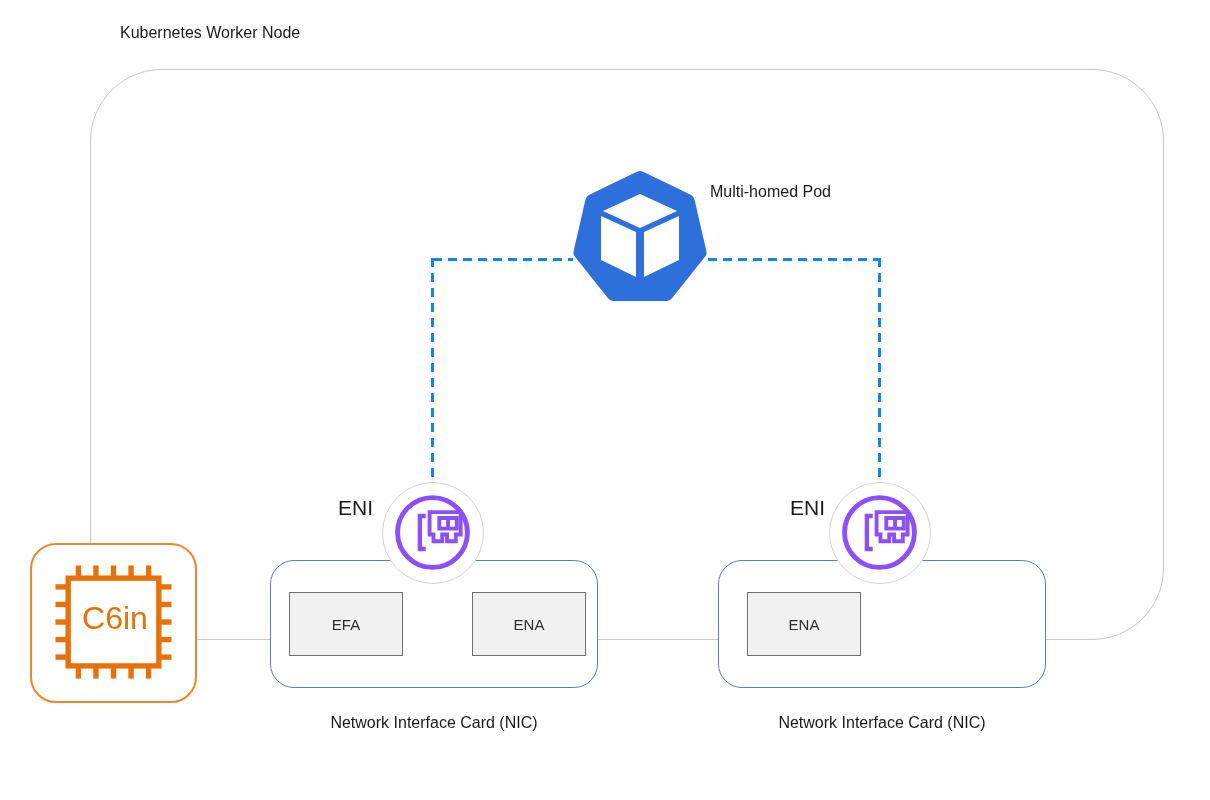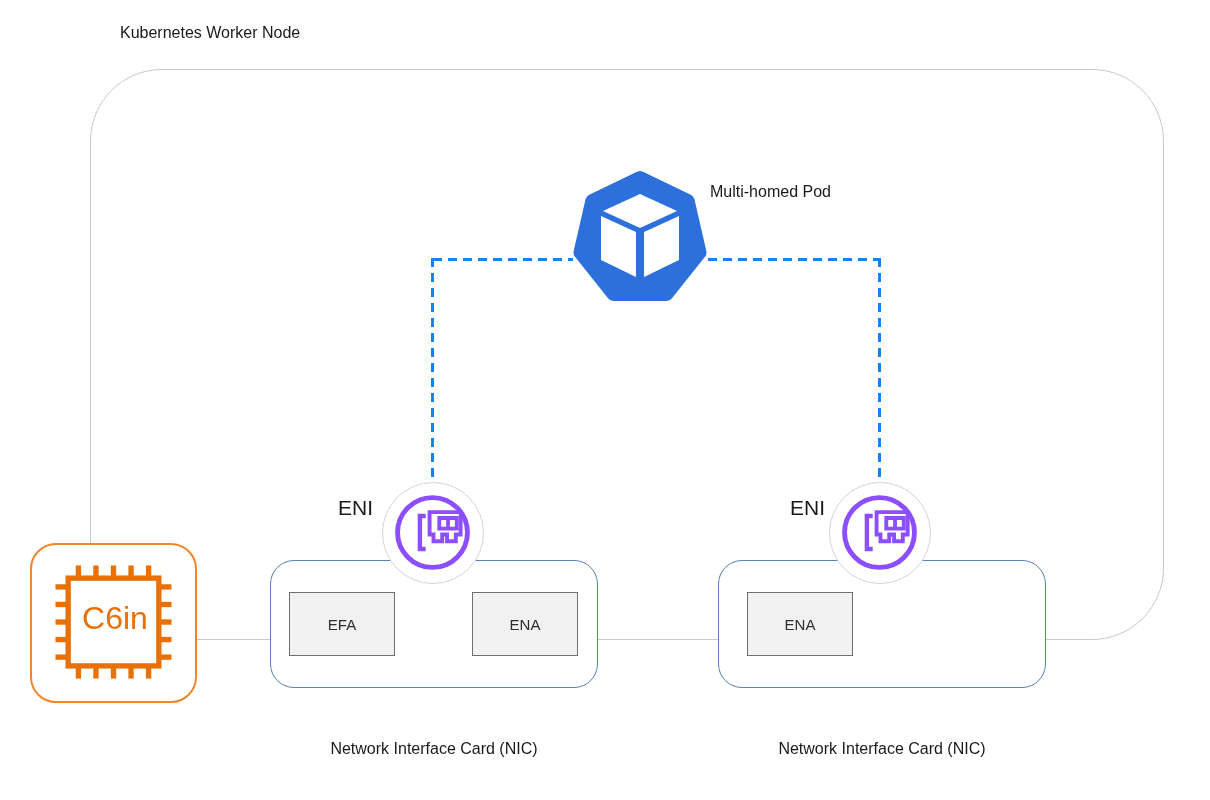--- a/index.html
+++ b/index.html
@@ -11,24 +11,24 @@
   .dash-h{height:3px;background:repeating-linear-gradient(to right,#1484f4 0 9px,transparent 9px 15px);z-index:2;}
   .dash-v{width:3px;background:repeating-linear-gradient(to bottom,#1484f4 0 9px,transparent 9px 15px);z-index:2;}
   #title{left:120px;top:24px;font-size:16px;z-index:6;}
   #pod-svg{left:565px;top:164px;z-index:3;}
   #pod-label{left:710px;top:159px;font-size:16px;z-index:6;white-space:nowrap;margin-top:24px;}
   .eni-circle{width:102px;height:102px;border-radius:50%;background:#ffffff;
               border:1.5px solid #d4d4d4;box-sizing:border-box;z-index:4;}
   .eni-label{font-size:21px;z-index:6;}
   .nic-box{width:328px;height:128px;background:#ffffff;border:1.5px solid #5a80ba;
            border-radius:24px;box-sizing:border-box;z-index:3;}
-  .adapter{width:106px;height:64px;background:#f1f1f1;border:1.5px solid #6f6f6f;
+  .adapter{width:114px;height:64px;background:#f1f1f1;border:1.5px solid #6f6f6f;
            box-sizing:border-box;z-index:5;display:flex;align-items:center;justify-content:center;
            font-size:15px;color:#2d2d2d;}
-  .nic-label{width:328px;text-align:center;font-size:16px;z-index:6;margin-top:26px;}
+  .nic-label{width:328px;text-align:center;font-size:16px;z-index:6;}
   #chip-box{left:30px;top:543px;width:167px;height:160px;background:#ffffff;
             border:2px solid #f0862b;border-radius:26px;box-sizing:border-box;z-index:3;}
   #chip-label{left:52px;top:600px;width:126px;text-align:center;font-size:32px;
               color:#e87107;z-index:6;letter-spacing:0px;}
 </style>
 </head>
 <body>
 
 <div id="stage">
 

